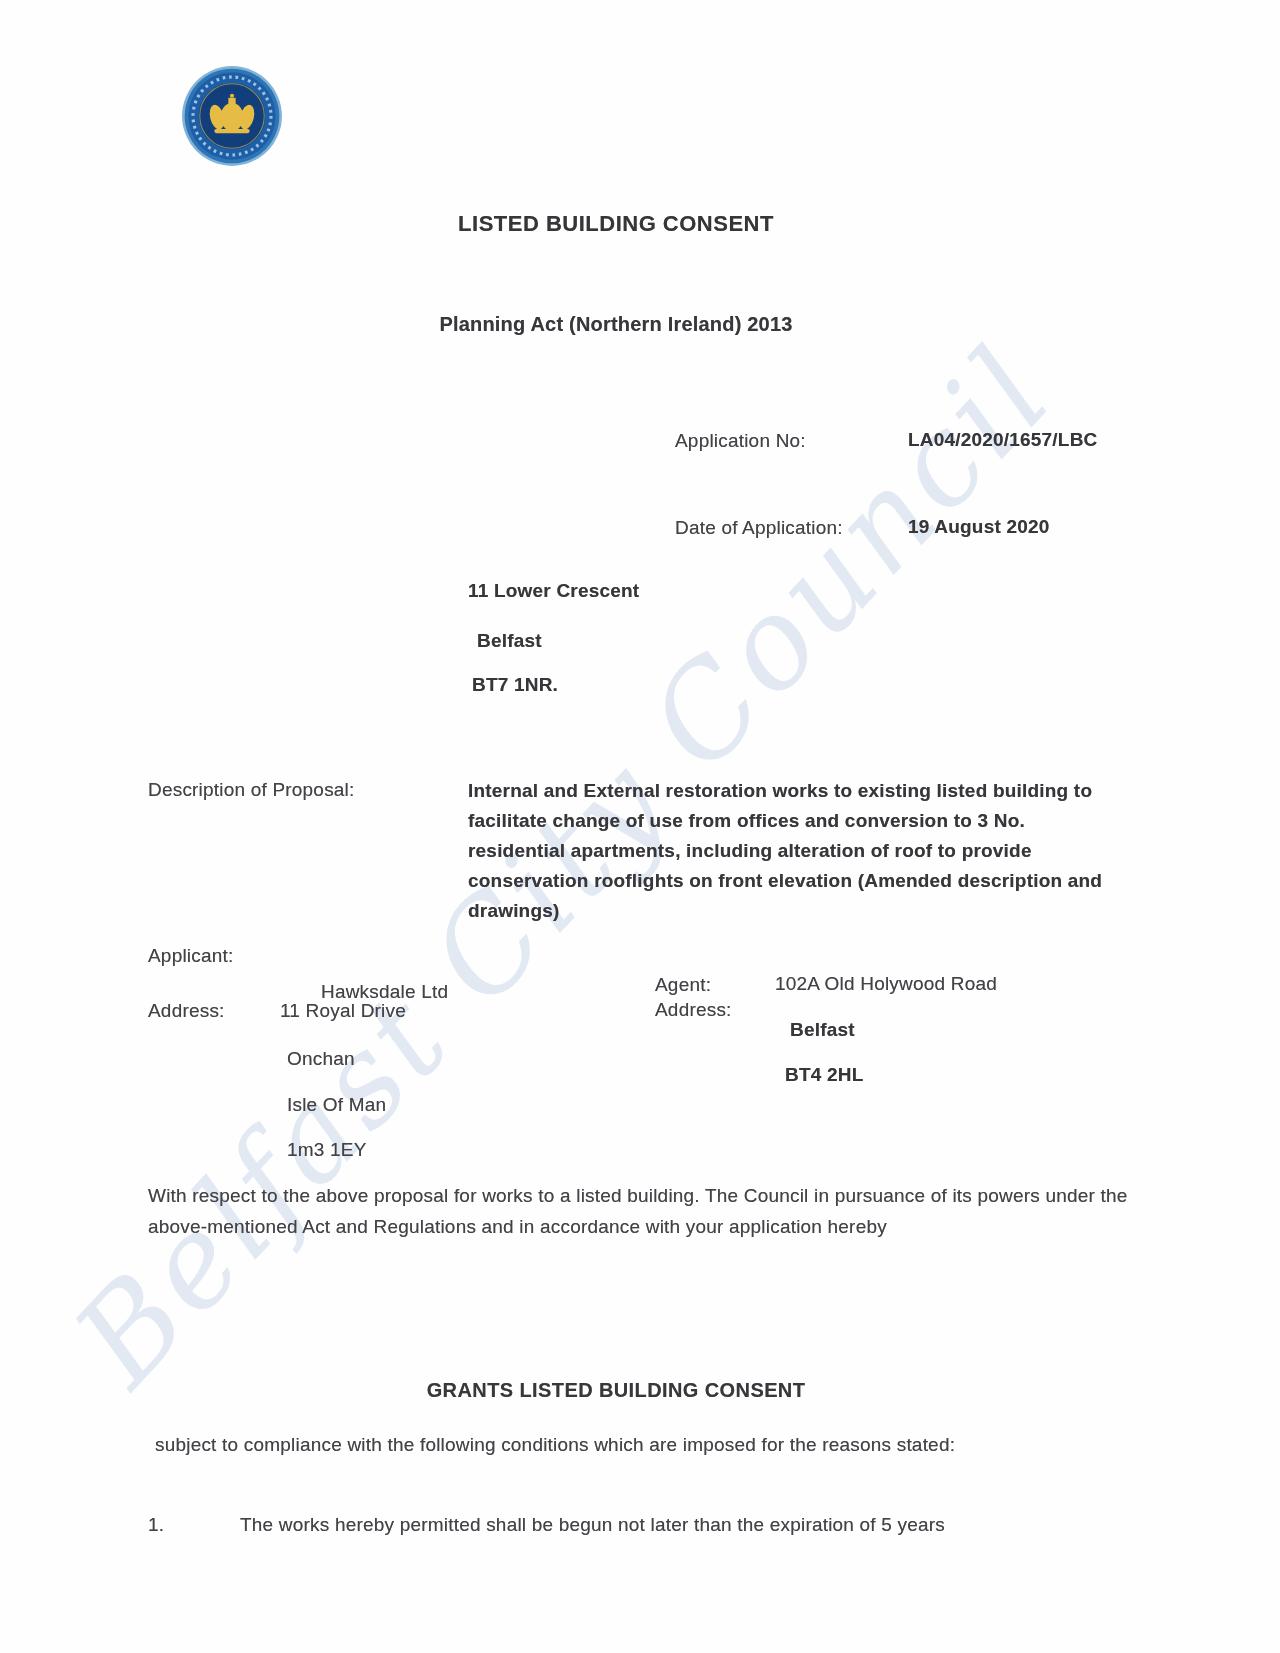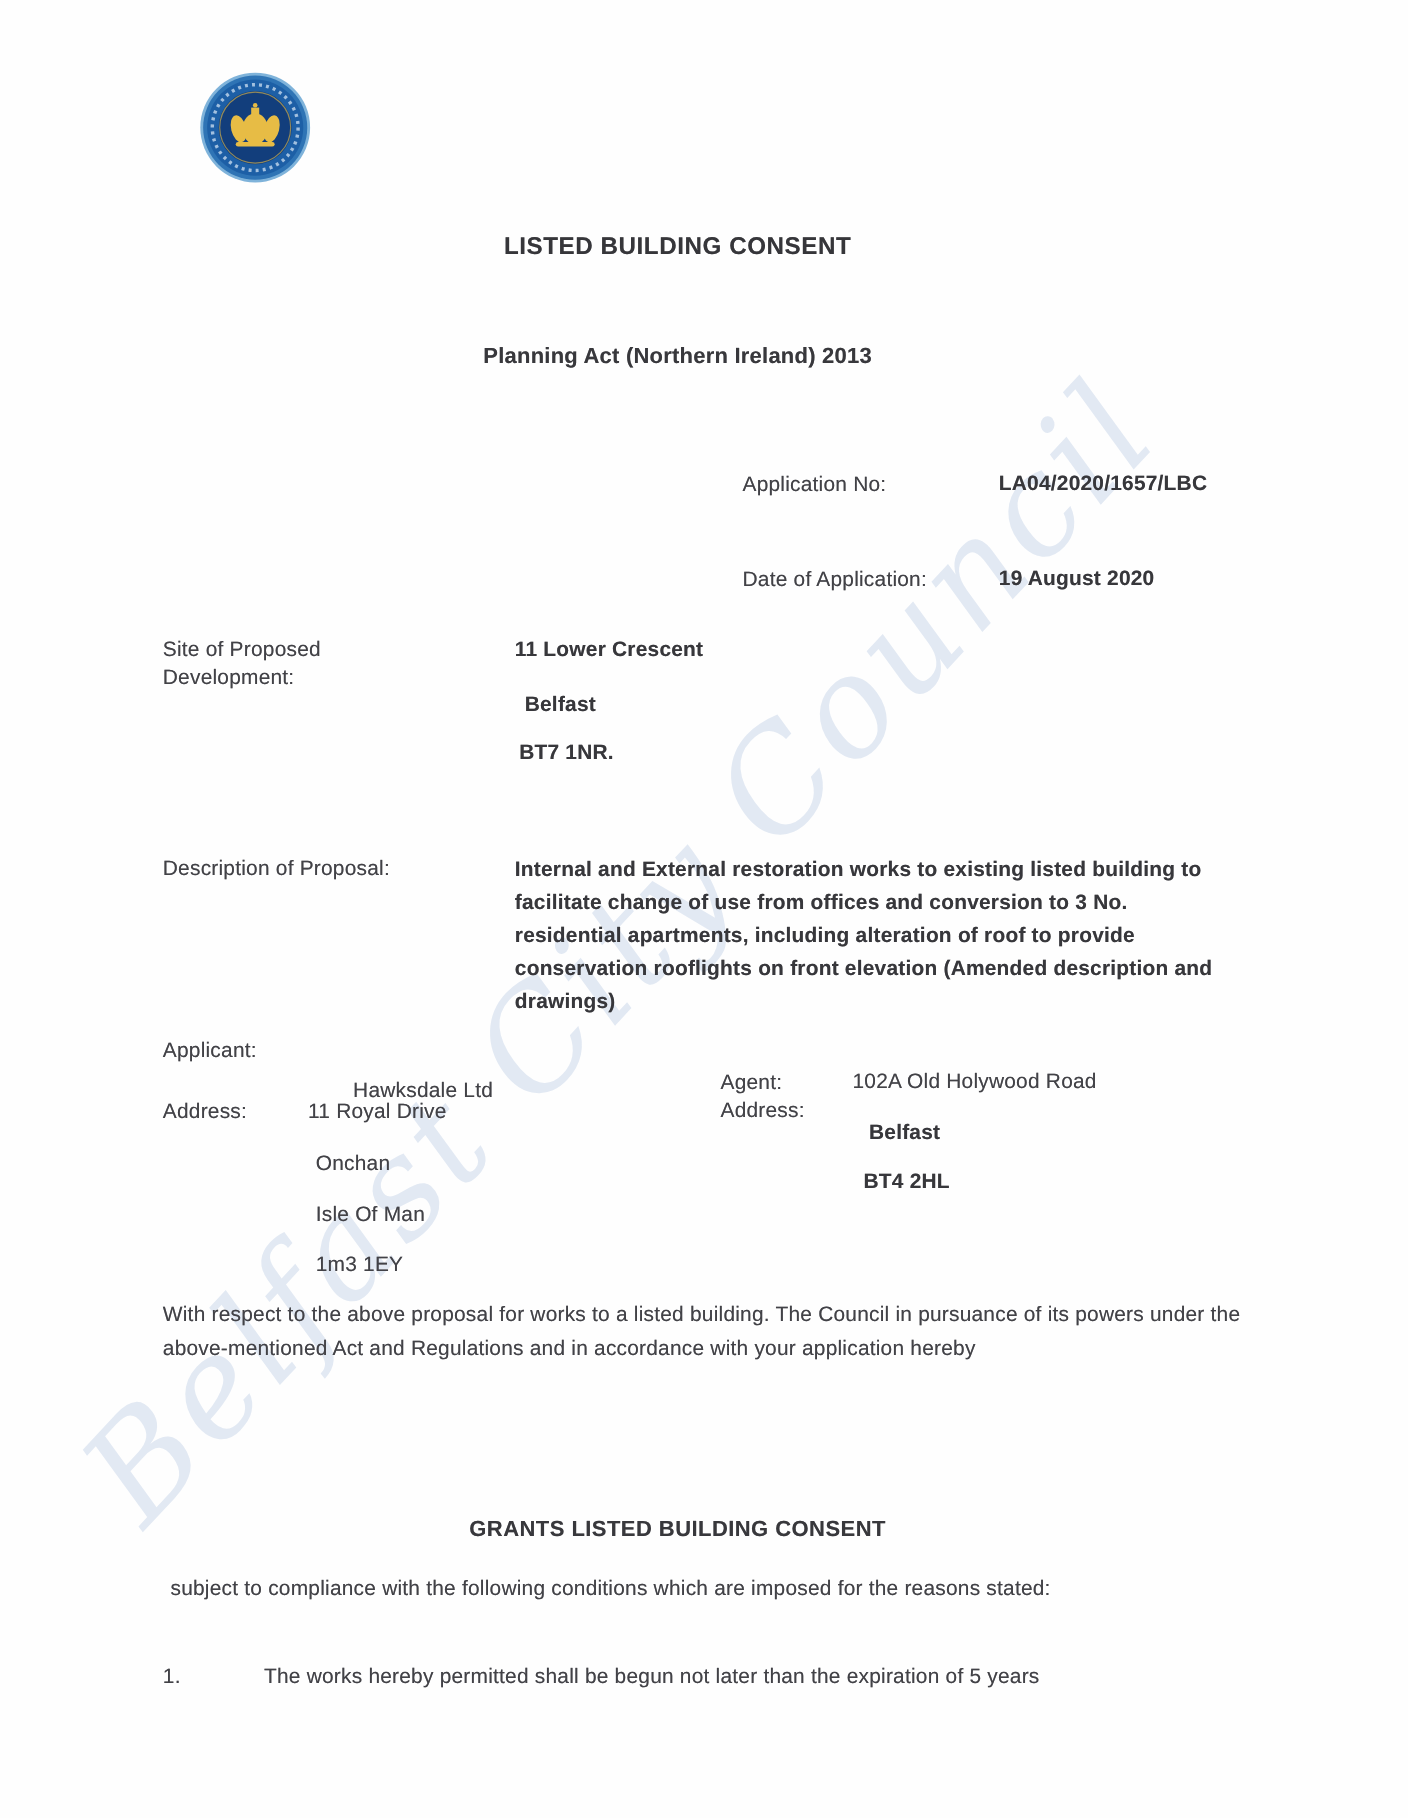--- a/index.html
+++ b/index.html
@@ -111,21 +111,20 @@
   <div class="abs centered title">LISTED BUILDING CONSENT</div>
 
   <div class="abs centered statute1">Planning Act (Northern Ireland) 2013</div>
 
   <span class="abs appno-label">Application No:</span>
   <span class="abs b appno-value">LA04/2020/1657/LBC</span>
 
   <span class="abs date-label">Date of Application:</span>
   <span class="abs b date-value">19 August 2020</span>
 
-  <div class="abs site-label">Site of Proposed Development:</div>
   <span class="abs b site-l0">11 Lower Crescent</span>
   <span class="abs b site-l1">Belfast</span>
   <span class="abs b site-l2">BT7 1NR.</span>
 
   <span class="abs desc-label">Description of Proposal:</span>
   <div class="abs b desc-value">Internal and External restoration works to existing listed building to facilitate change of use from offices and conversion to 3 No. residential apartments, including alteration of roof to provide conservation rooflights on front elevation (Amended description and drawings)</div>
 
   <span class="abs applicant-label">Applicant:</span>
   <span class="abs applicant-addr">Address:</span>
   <span class="abs applicant-name">Hawksdale Ltd</span>

